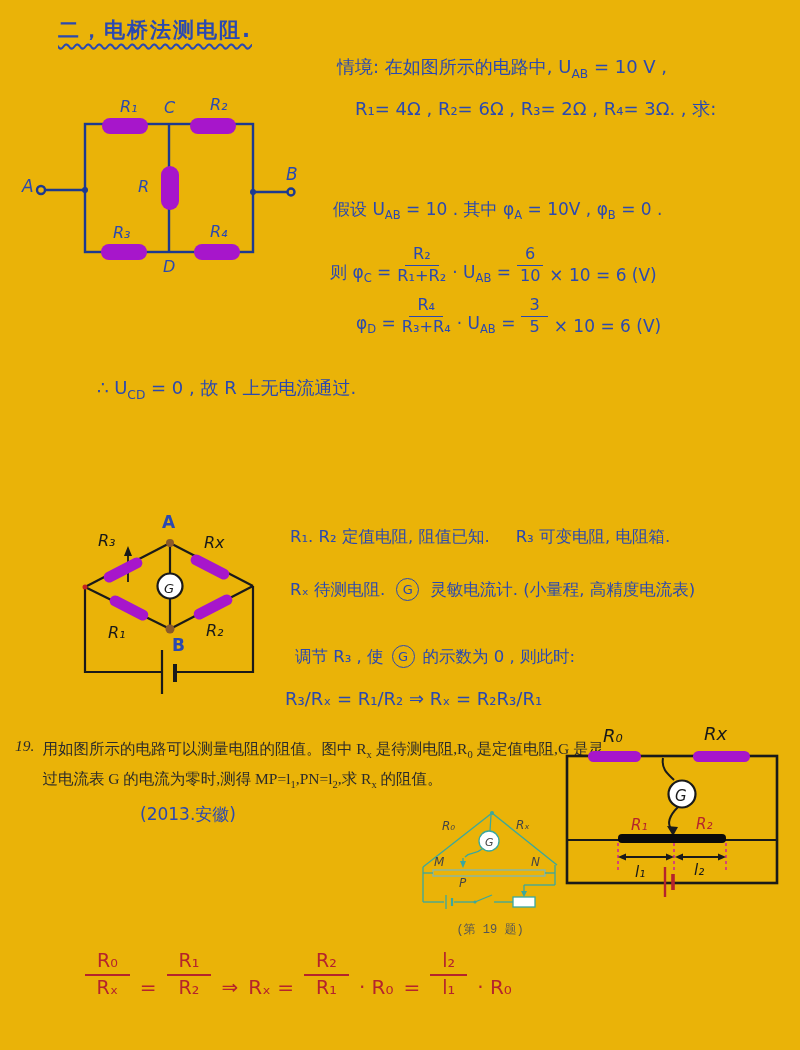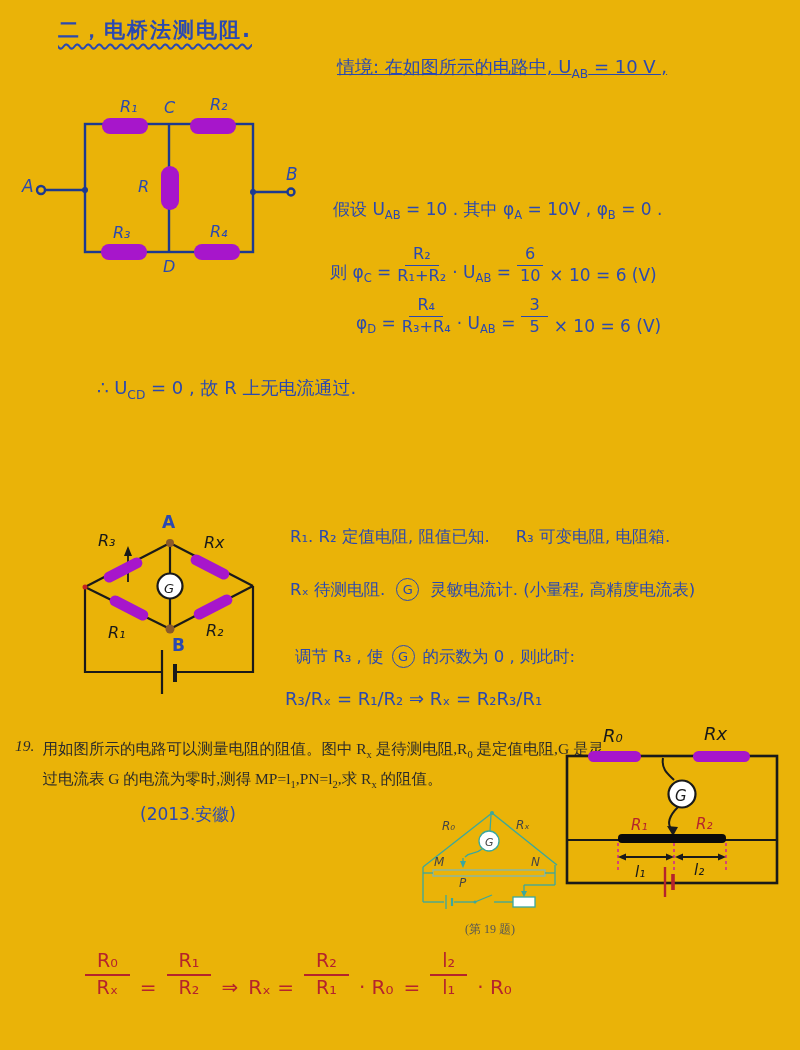--- a/index.html
+++ b/index.html
@@ -23,21 +23,21 @@
   .gcirc{display:inline-flex;align-items:center;justify-content:center;
     width:21px;height:21px;border:1.6px solid currentColor;border-radius:50%;
     font-size:13px;flex:0 0 auto;}
   .print{font-family:"Liberation Serif",serif;color:#2b2b2b;font-size:15.5px;}
   .problem{display:flex;gap:8px;width:560px;}
   .pnum{flex:0 0 auto;font-style:italic;}
   .plines div{line-height:24px;white-space:nowrap;}
   sub{font-size:0.68em;}
   .red-eq{font-size:20px;gap:10px;}
   .red-eq .frac .num{padding:0 12px 2px;border-bottom-width:2px;}
-  .caption{font-family:Liberation Serif, serif;color:#555;font-size:12px;text-align:center;}
+  .caption{font-family:Liberation Mono, monospace;color:#555;font-size:12px;text-align:center;}
   svg text{font-family:"DejaVu Sans",sans-serif;}
 </style>
 </head>
 <body>
 
 <div class="page">
 
   <div class="abs hand title line" style="left:58px;top:16px;">二，电桥法测电阻.</div>
 
   <svg class="abs" style="left:20px;top:80px;" width="310" height="210" viewBox="0 0 310 210">
@@ -64,23 +64,24 @@
       <text x="190" y="30">R₂</text>
       <text x="118" y="112">R</text>
       <text x="93" y="158">R₃</text>
       <text x="190" y="157">R₄</text>
       <text x="143" y="192">D</text>
       <text x="2" y="112" font-size="17">A</text>
       <text x="266" y="100" font-size="17">B</text>
     </g>
   </svg>
 
-  <div class="abs hand line" style="left:337px;top:55px;font-size:18px;text-decoration:underline;">
+  <div class="abs hand line" style="left:337px;top:55px;font-size:18px;">
     <span>情境: 在如图所示的电路中, U</span><sub>AB</sub><span> = 10 V ,</span>
   </div>
+  <div class="abs hand line" style="left:355px;top:97px;font-size:18px;">R₁= 4Ω , R₂= 6Ω , R₃= 2Ω , R₄= 3Ω. , 求:</div>
 
   <div class="abs hand line" style="left:333px;top:198px;font-size:17px;">
     <span>假设 U</span><sub>AB</sub><span> = 10 .  其中 φ</span><sub>A</sub><span> = 10V ,  φ</span><sub>B</sub><span> = 0 .</span>
   </div>
 
   <div class="abs hand eq" style="left:330px;top:245px;font-size:17px;">
     <span class="seg"><span>则 φ</span><sub>C</sub><span> =</span></span>
     <span class="frac">
         <span class="num">R₂</span>
         <span class="den">R₁+R₂</span>

